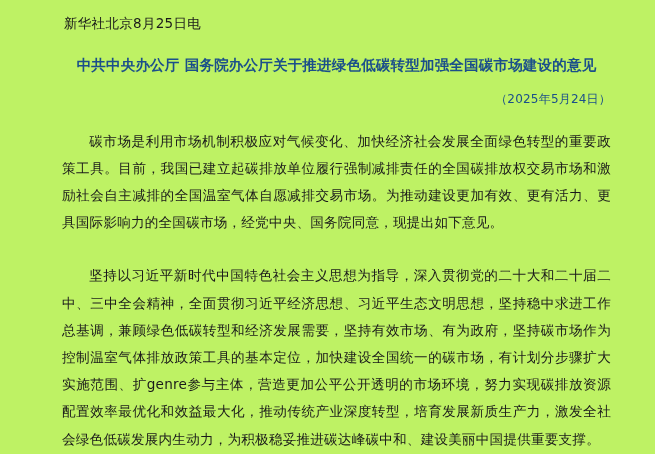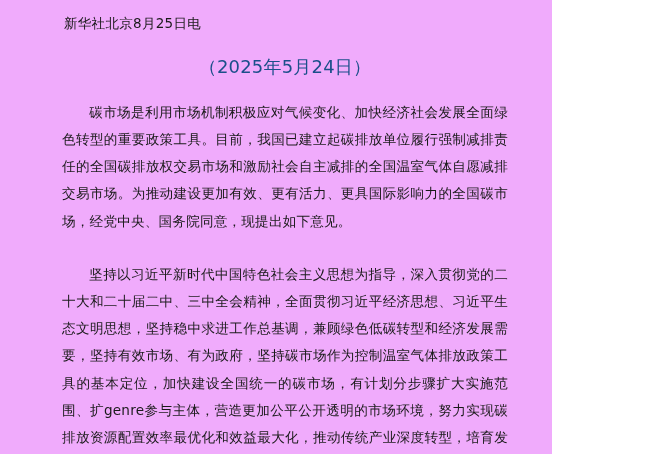--- a/index.html
+++ b/index.html
@@ -8,46 +8,46 @@
   }
   body {
     width: 655px;
     height: 454px;
     background: #ffffff;
     font-family: "DejaVu Sans", sans-serif;
     overflow: hidden;
   }
   #page {
     position: relative;
-    width: 552px;
+    width: 655px;
     height: 454px;
-    background: #f0abfc;
+    background: #bef264;
     box-sizing: border-box;
     padding: 14px 44px 0 62px;
   }
   .dateline {
     font-size: 13.5px;
     color: #1a1a1a;
     letter-spacing: 0.3px;
     margin: 0 0 22px 2px;
     line-height: 1.4;
   }
   .doc-title {
     font-size: 14.5px;
     font-weight: bold;
     color: #1b4f8a;
     text-align: center;
     line-height: 1.5;
     margin: 0 0 14px 0;
     letter-spacing: 0.2px;
   }
   .doc-date {
-    font-size: 18px;
+    font-size: 12px;
     color: #1b4f8a;
-    text-align: center;
+    text-align: right;
     margin: 10px 0 20px 0;
     letter-spacing: 0.2px;
   }
   p.body-text {
     font-size: 13.6px;
     color: #1a1a1a;
     line-height: 2.0;
     margin: 0 0 16px 0;
     text-align: justify;
     text-justify: inter-ideograph;
@@ -65,20 +65,21 @@
   }
   .spacer-lg { height: 10px; }
 </style>
 </head>
 <body>
 
 <div id="page">
 
   <p class="dateline">新华社北京8月25日电</p>
 
+  <h1 class="doc-title">中共中央办公厅  国务院办公厅关于推进绿色低碳转型加强全国碳市场建设的意见</h1>
 
   <p class="doc-date">（2025年5月24日）</p>
 
   <p class="body-text">碳市场是利用市场机制积极应对气候变化、加快经济社会发展全面绿色转型的重要政策工具。目前，我国已建立起碳排放单位履行强制减排责任的全国碳排放权交易市场和激励社会自主减排的全国温室气体自愿减排交易市场。为推动建设更加有效、更有活力、更具国际影响力的全国碳市场，经党中央、国务院同意，现提出如下意见。</p>
 
   <div class="spacer-lg"></div>
 
 
   <p class="body-text">坚持以习近平新时代中国特色社会主义思想为指导，深入贯彻党的二十大和二十届二中、三中全会精神，全面贯彻习近平经济思想、习近平生态文明思想，坚持稳中求进工作总基调，兼顾绿色低碳转型和经济发展需要，坚持有效市场、有为政府，坚持碳市场作为控制温室气体排放政策工具的基本定位，加快建设全国统一的碳市场，有计划分步骤扩大实施范围、扩genre参与主体，营造更加公平公开透明的市场环境，努力实现碳排放资源配置效率最优化和效益最大化，推动传统产业深度转型，培育发展新质生产力，激发全社会绿色低碳发展内生动力，为积极稳妥推进碳达峰碳中和、建设美丽中国提供重要支撑。</p>
 

